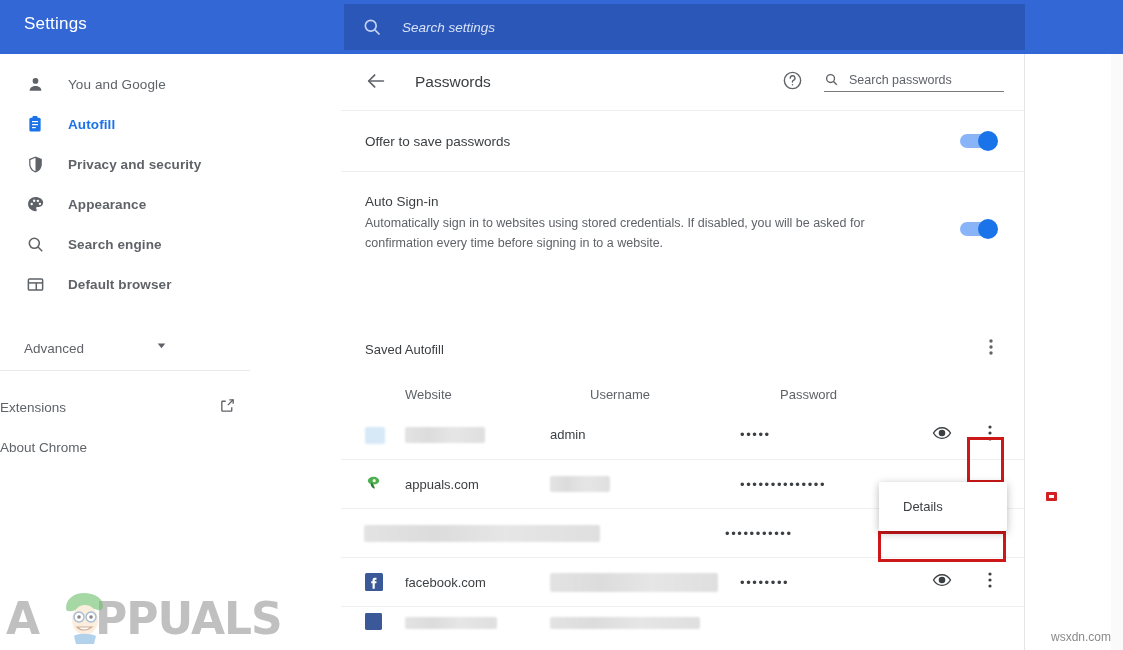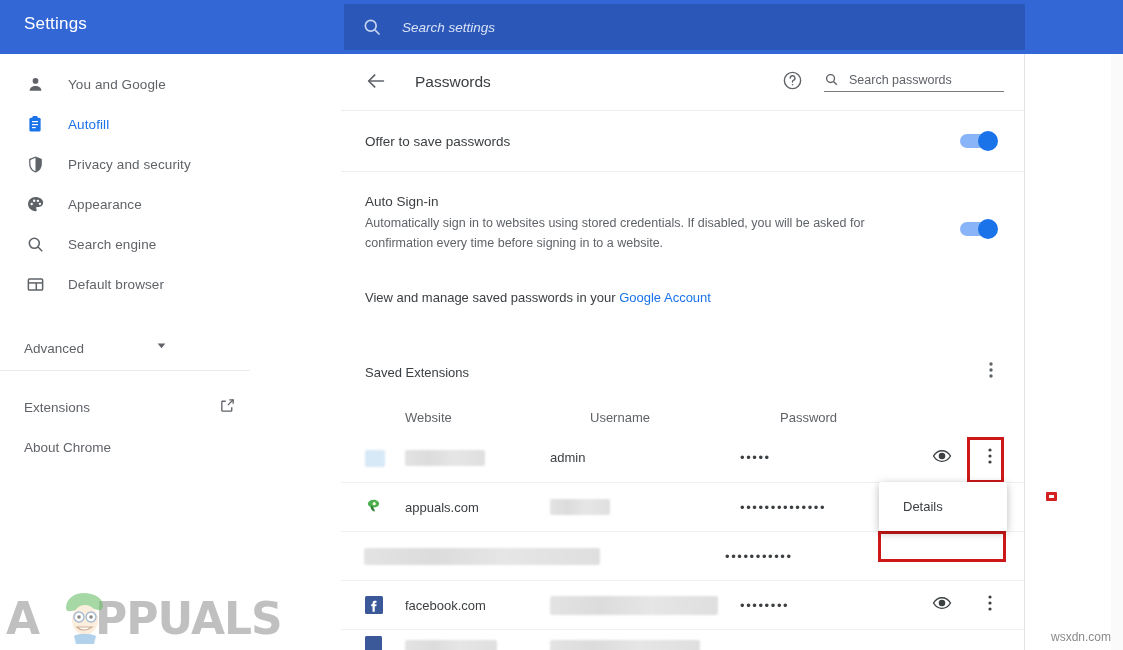--- a/index.html
+++ b/index.html
@@ -40,32 +40,32 @@
   .nav-item {
     position: relative; height: 40px; display: flex; align-items: center;
     padding-left: 24px; cursor: pointer;
   }
   .nav-item .ic { width: 22px; height: 22px; flex: none; display:flex; align-items:center; justify-content:center; }
   .nav-item .lbl {
     margin-left: 22px; font-size: 13.5px; color: #5f6368; letter-spacing: .1px;
   }
   .nav-item.active .lbl { color: #1a73e8; }
   .nav-list { padding-top: 10px; }
-  .nav-item + .nav-item { margin-top: 0px; }
+  .nav-item + .nav-item { margin-top: 0px; font-weight: bold; }
 
   .advanced-row {
     height: 40px; display: flex; align-items: flex-end; padding-left: 24px;
     padding-right: 100px; margin-top: 12px; cursor: pointer;
     justify-content: space-between; width: 268px;
   }
   .advanced-row .lbl { font-size: 13.5px; color: #5f6368; }
   .nav-divider { height: 1px; background: #eaeaea; margin: 14px 0 0 0; width: 250px; }
 
   .plain-item {
-    height: 40px; display: flex; align-items: center; padding-left: 24px;
+    height: 40px; display: flex; align-items: center; 
     width: 250px; justify-content: space-between; padding-right: 14px; cursor: pointer;
   }
   .plain-item .lbl { font-size: 13.5px; color: #5f6368; }
   .plain-item.first { margin-top: 16px; }
 
   
   .card {
     position: absolute; left: 341px; top: 54px; width: 684px; height: 596px;
     background: #ffffff; border-right: 1px solid #e4e4e4;
     overflow: hidden;
@@ -353,26 +353,23 @@
       <div class="body">
         <div class="title">Auto Sign-in</div>
         <div class="sub">Automatically sign in to websites using stored credentials. If disabled, you will be asked for confirmation every time before signing in to a website.</div>
       </div>
       <div class="toggle" style="top:50px;">
         <span class="track"></span>
         <span class="knob"></span>
       </div>
     </div>
 
-    <div class="manage-line" style="margin-top:8px;">
-      <span>View and manage saved passwords in your </span><a>Google Account</a>
-    </div>
 
     <div class="saved-head" style="margin-top:50px;">
-      <span class="t">Saved Extensions</span>
+      <span class="t">Saved Autofill</span>
       <span class="kebab">
         <svg width="18" height="22" viewBox="0 0 18 22" fill="#5f6368">
           <circle cx="9" cy="5" r="1.7"></circle>
             <circle cx="9" cy="11" r="1.7"></circle>
             <circle cx="9" cy="17" r="1.7"></circle>
         </svg>
       </span>
     </div>
 
     <div class="tbl-head" style="margin-top:12px;">

